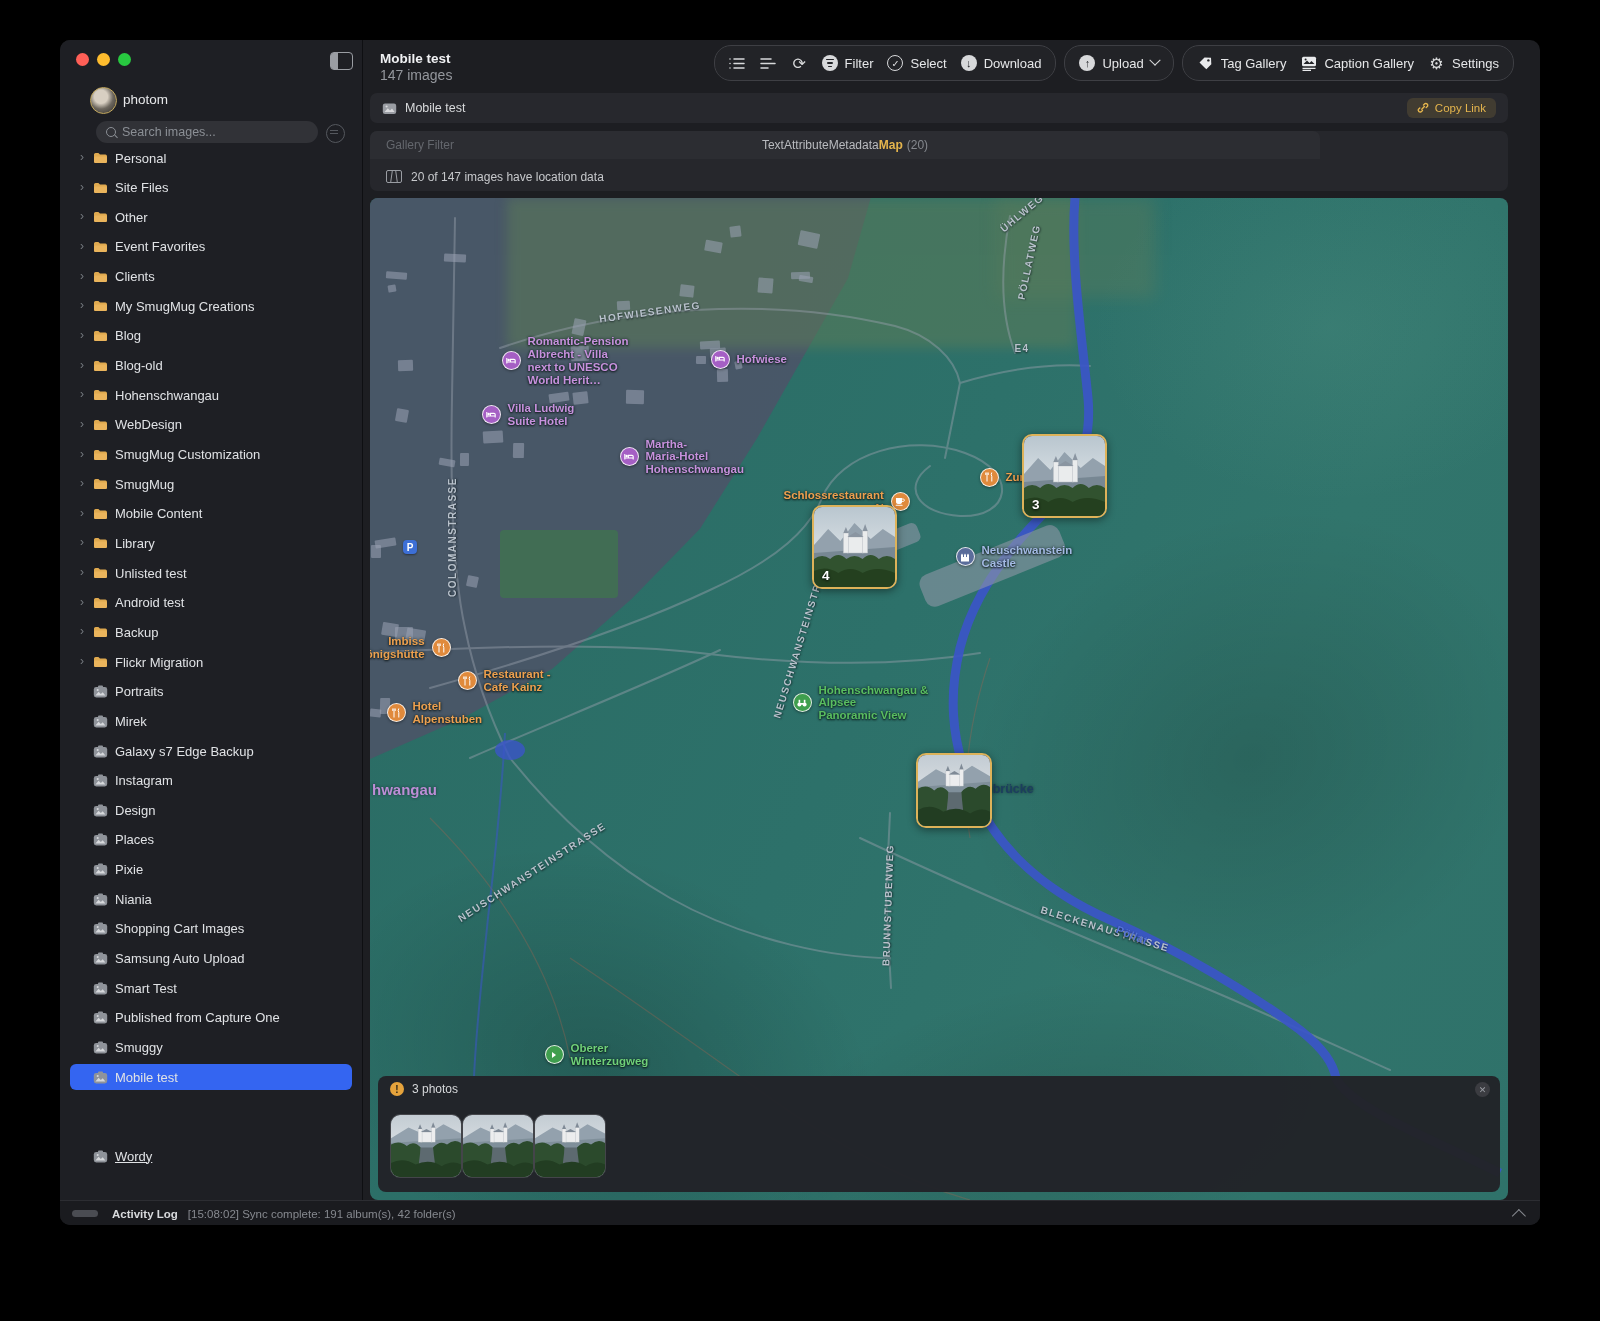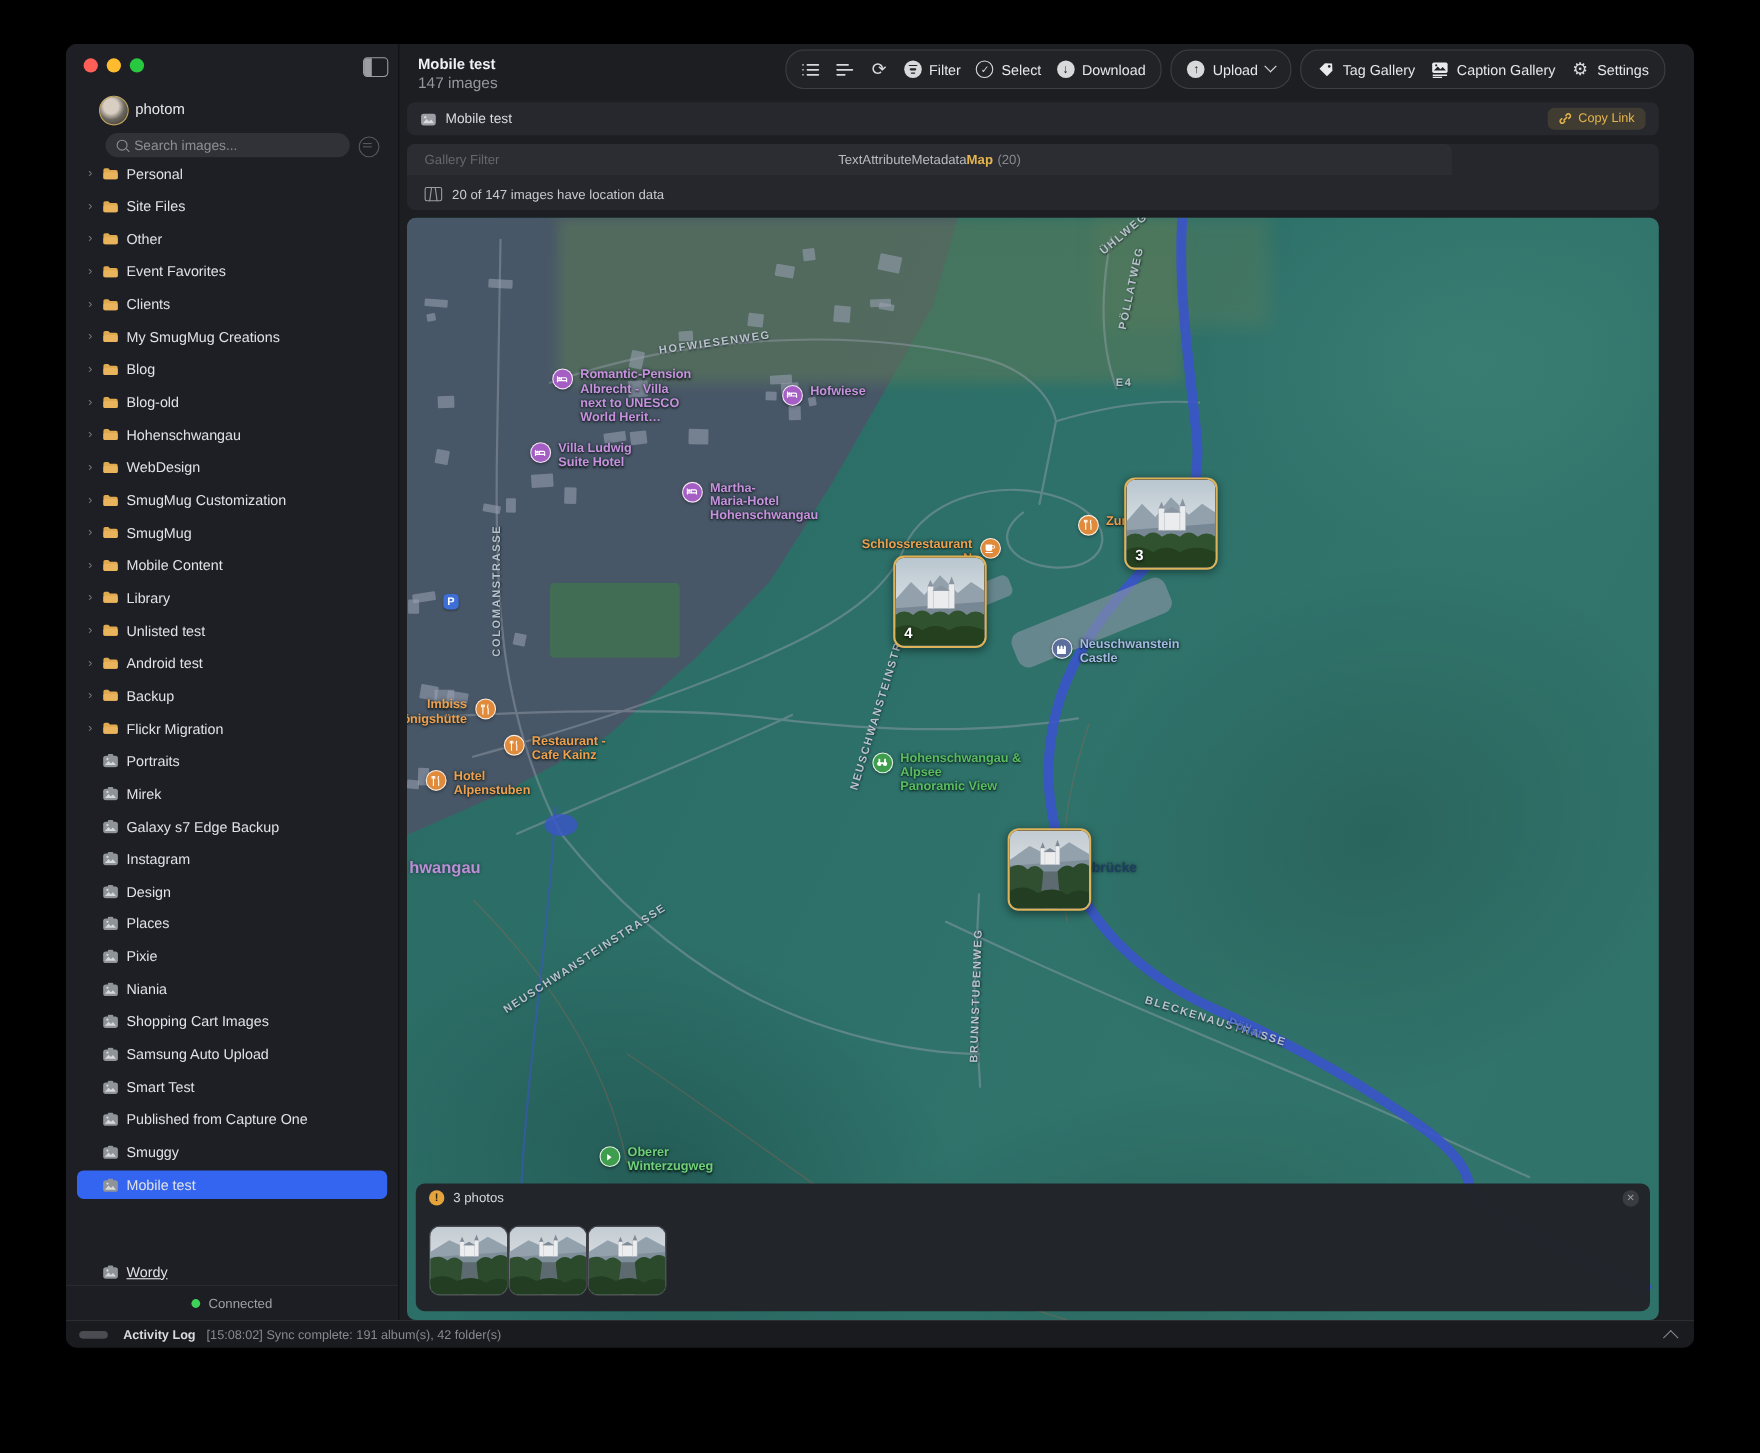--- a/index.html
+++ b/index.html
@@ -74,21 +74,21 @@
        background:linear-gradient(115deg,#2a6b63 0%,#2d716a 45%,#31756c 70%,#2f726a 100%);}
   #map svg.layer{position:absolute;left:0;top:0;}
   .terr{position:absolute;border-radius:50%;}
   #town{position:absolute;left:0;top:0;width:100%;height:100%;background:#4c5468;opacity:.88;
         clip-path:polygon(0 0,44% 0,42% 8%,38% 16%,34% 24%,29% 33%,23% 40%,16% 47%,8% 52%,0 56%);}
   #fields{position:absolute;left:12%;top:0;width:50%;height:15%;background:#5b7b58;opacity:.55;filter:blur(6px);}
   #fields2{position:absolute;left:55%;top:0;width:14%;height:10%;background:#587a5a;opacity:.45;filter:blur(8px);}
   .bld{position:absolute;background:#9aa3b5;opacity:.55;border-radius:1px;}
   .roadlabel{position:absolute;font-size:10px;font-weight:700;letter-spacing:1.5px;color:#b9c2cc;white-space:nowrap;
              text-shadow:0 1px 2px rgba(10,20,25,.8);transform-origin:center;}
-  .poi{position:absolute;display:flex;align-items:flex-start;}
+  .poi{position:absolute;display:flex;align-items:center;}
   .pin{width:17px;height:17px;border-radius:50%;border:1.5px solid rgba(255,255,255,.85);display:flex;align-items:center;justify-content:center;
        box-shadow:0 1px 3px rgba(0,0,0,.4);flex:0 0 auto;}
   .poitxt{font-size:11.5px;font-weight:700;line-height:1.12;white-space:nowrap;
           text-shadow:0 0 3px rgba(15,35,35,.95),0 1px 2px rgba(0,0,0,.75);}
   .photomark{position:absolute;border:2.5px solid #ddb259;border-radius:10px;overflow:hidden;box-shadow:0 2px 8px rgba(0,0,0,.45);background:#222;}
   .photomark .cnt{position:absolute;left:8px;bottom:4px;color:#fff;font-weight:700;font-size:13.5px;text-shadow:0 1px 3px rgba(0,0,0,.9);}
   .photomark svg{display:block;width:100%;height:100%;}
   #parking{position:absolute;width:14px;height:14px;border-radius:4px;background:#3d6fd6;color:#fff;font-size:10px;font-weight:700;
            display:flex;align-items:center;justify-content:center;box-shadow:0 1px 2px rgba(0,0,0,.4);}
   .txtlabel{position:absolute;font-weight:700;white-space:nowrap;text-shadow:0 0 3px rgba(20,40,40,.8);}
@@ -474,24 +474,20 @@
             <svg width="15" height="13" viewBox="0 0 15 13">
               <rect x="5" y="0.5" width="5" height="2.4" rx="1" fill="#8f939a"></rect>
               <rect x="0.8" y="2" width="13.4" height="10.5" rx="2.4" fill="#8f939a"></rect>
               <path d="M2.4,10.5 L5.6,6.8 L7.8,9 L9.7,7.2 L12.4,10.5 Z" fill="#d6d8db"></path>
               <circle cx="4.7" cy="5" r="1.05" fill="#d6d8db"></circle>
             </svg>
           </span>
           <span>Wordy</span>
         </div>
       </div>
-    <div id="connected" class="abs">
-      <span class="greendot"></span>
-      <span>Connected</span>
-    </div>
   </div>
 
   <div id="main-title" class="abs">Mobile test</div>
   <div id="main-sub" class="abs">147 images</div>
 
   <div id="toolbar" class="abs">
     <div class="pill">
       <span class="tico">
         <svg width="16" height="13" viewBox="0 0 16 13">
             <g stroke="#d8d9db" stroke-width="1.5" stroke-linecap="round">
@@ -787,21 +783,21 @@
           <div class="pin" style="background:#e08a3c;margin:0 7px 0 0;">
             <svg width="9" height="10" viewBox="0 0 9 10">
               <g stroke="#fff" stroke-width="1" fill="none">
                 <path d="M2,0.5 V4 M0.8,0.5 V3 M3.2,0.5 V3 M2,4 V9.5"></path>
                 <path d="M6.8,0.5 Q5.6,2.5 6.8,4.5 V9.5"></path>
               </g>
             </svg>
           </div>
           <div class="poitxt" style="color:#eda04f;text-align:left;">Hotel<br>Alpenstuben</div>
         </div>
-        <div class="poi" style="left: 585.5px; top: 346px; margin-top: 36px;">
+        <div class="poi" style="left: 585.5px; top: 346px;">
           <div class="pin" style="background:#5b6d9b;margin:0 7px 0 0;">
             <svg width="10" height="10" viewBox="0 0 10 10">
               <path d="M1,9.5 V3 L2,1.5 L3,3 V5 H4 V3 L5,1.5 L6,3 V5 H7 V3 L8,1.5 L9,3 V9.5 Z" fill="#fff"></path>
             </svg>
           </div>
           <div class="poitxt" style="color:#a3b9e2;text-align:left;">Neuschwanstein<br>Castle</div>
         </div>
         <div class="poi" style="left: 422.5px; top: 485.5px;">
           <div class="pin" style="background:#3f9e4e;margin:0 7px 0 0;">
             <svg width="10" height="8" viewBox="0 0 10 8">

